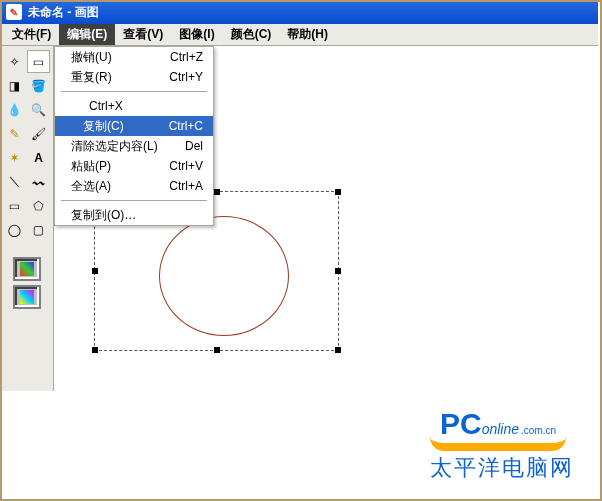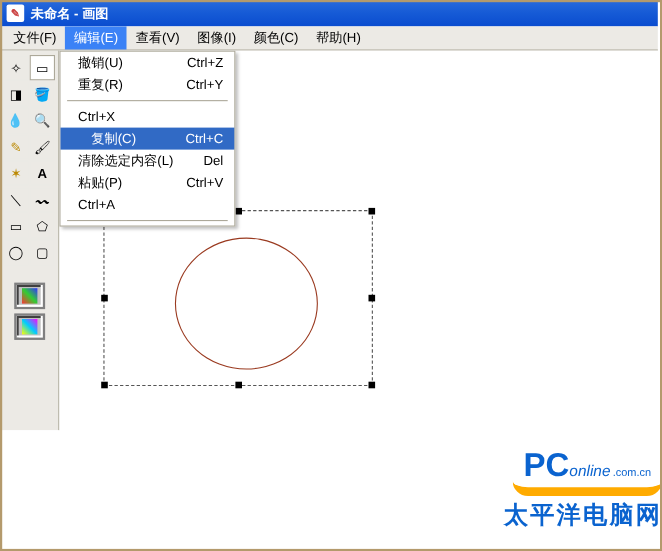--- a/index.html
+++ b/index.html
@@ -37,23 +37,24 @@
     height: 22px;
     display: flex;
     align-items: center;
     padding-left: 4px;
     width: 598px;
   }
   .menubar .menu-item {
     padding: 2px 8px;
     user-select: none;
     cursor: default;
+    font-weight: bold;
   }
   .menubar .menu-item.active {
-    background: #3b82f6;
+    background: #404040;
     color: #fff;
   }
   .appbody {
     position: relative;
     display: flex;
     width: 598px;
     height: calc(501px - 46px - 110px);
   }
   .toolbar {
     width: 54px;
@@ -155,33 +156,33 @@
     display: flex;
     align-items: center;
   }
   .dropdown .row.sep hr {
     border: none;
     border-top: 1px solid #aca899;
     margin: 0 6px;
     width: 100%;
   }
   .dropdown .row .label { flex: 1; }
-  .dropdown .row .shortcut { }
+  .dropdown .row .shortcut { margin-left: 18px; }
   .dropdown .row.highlight {
     background: #316ac5;
     color: #fff;
     padding-left: 28px;
   }
 
   
   .watermark {
     position: absolute;
-    right: 0;
+    right: 28px;
     bottom: 18px;
-    text-align: right;
+    text-align: left;
   }
   .watermark .brand {
     display: inline-flex;
     align-items: baseline;
     font-family: Arial, sans-serif;
     border-bottom: 8px solid #ffab00;
     border-radius: 0 0 14px 14px;
     padding: 0 10px 2px 10px;
     background: linear-gradient(#fff,#fff);
   }
@@ -196,21 +197,21 @@
     font-style: italic;
   }
   .watermark .brand .comcn {
     font-size: 10px;
     color: #0a63cf;
     margin-left: 2px;
     margin-top: 28px;
   }
   .watermark .cn {
     font-size: 22px;
-    font-weight: 700;
+    font-weight: 400;
     letter-spacing: 2px;
     color: #0a63cf;
     margin-top: 2px;
   }
   .outer-border {
     position:absolute;inset:0;
     width:602px;height:501px;
     border:2px solid #b49a6c;
     pointer-events:none;
   }
@@ -253,25 +254,29 @@
   </div>
   <div class="row">
     <span class="label">清除选定内容(L)</span>
     <span class="shortcut">Del</span>
   </div>
   <div class="row">
     <span class="label">粘贴(P)</span>
     <span class="shortcut">Ctrl+V</span>
   </div>
   <div class="row">
+    <span class="label">全选(A)</span>
     <span class="shortcut">Ctrl+A</span>
   </div>
   <div class="row sep">
       <hr>
     </div>
+  <div class="row">
+    <span class="label">复制到(O)…</span>
+  </div>
 </div>
 
 <div class="appbody">
   <div class="toolbar">
     <div class="tool-grid">
       <div class="tool">
           <span>✧</span>
         </div>
       <div class="tool selected">
           <span>▭</span>

